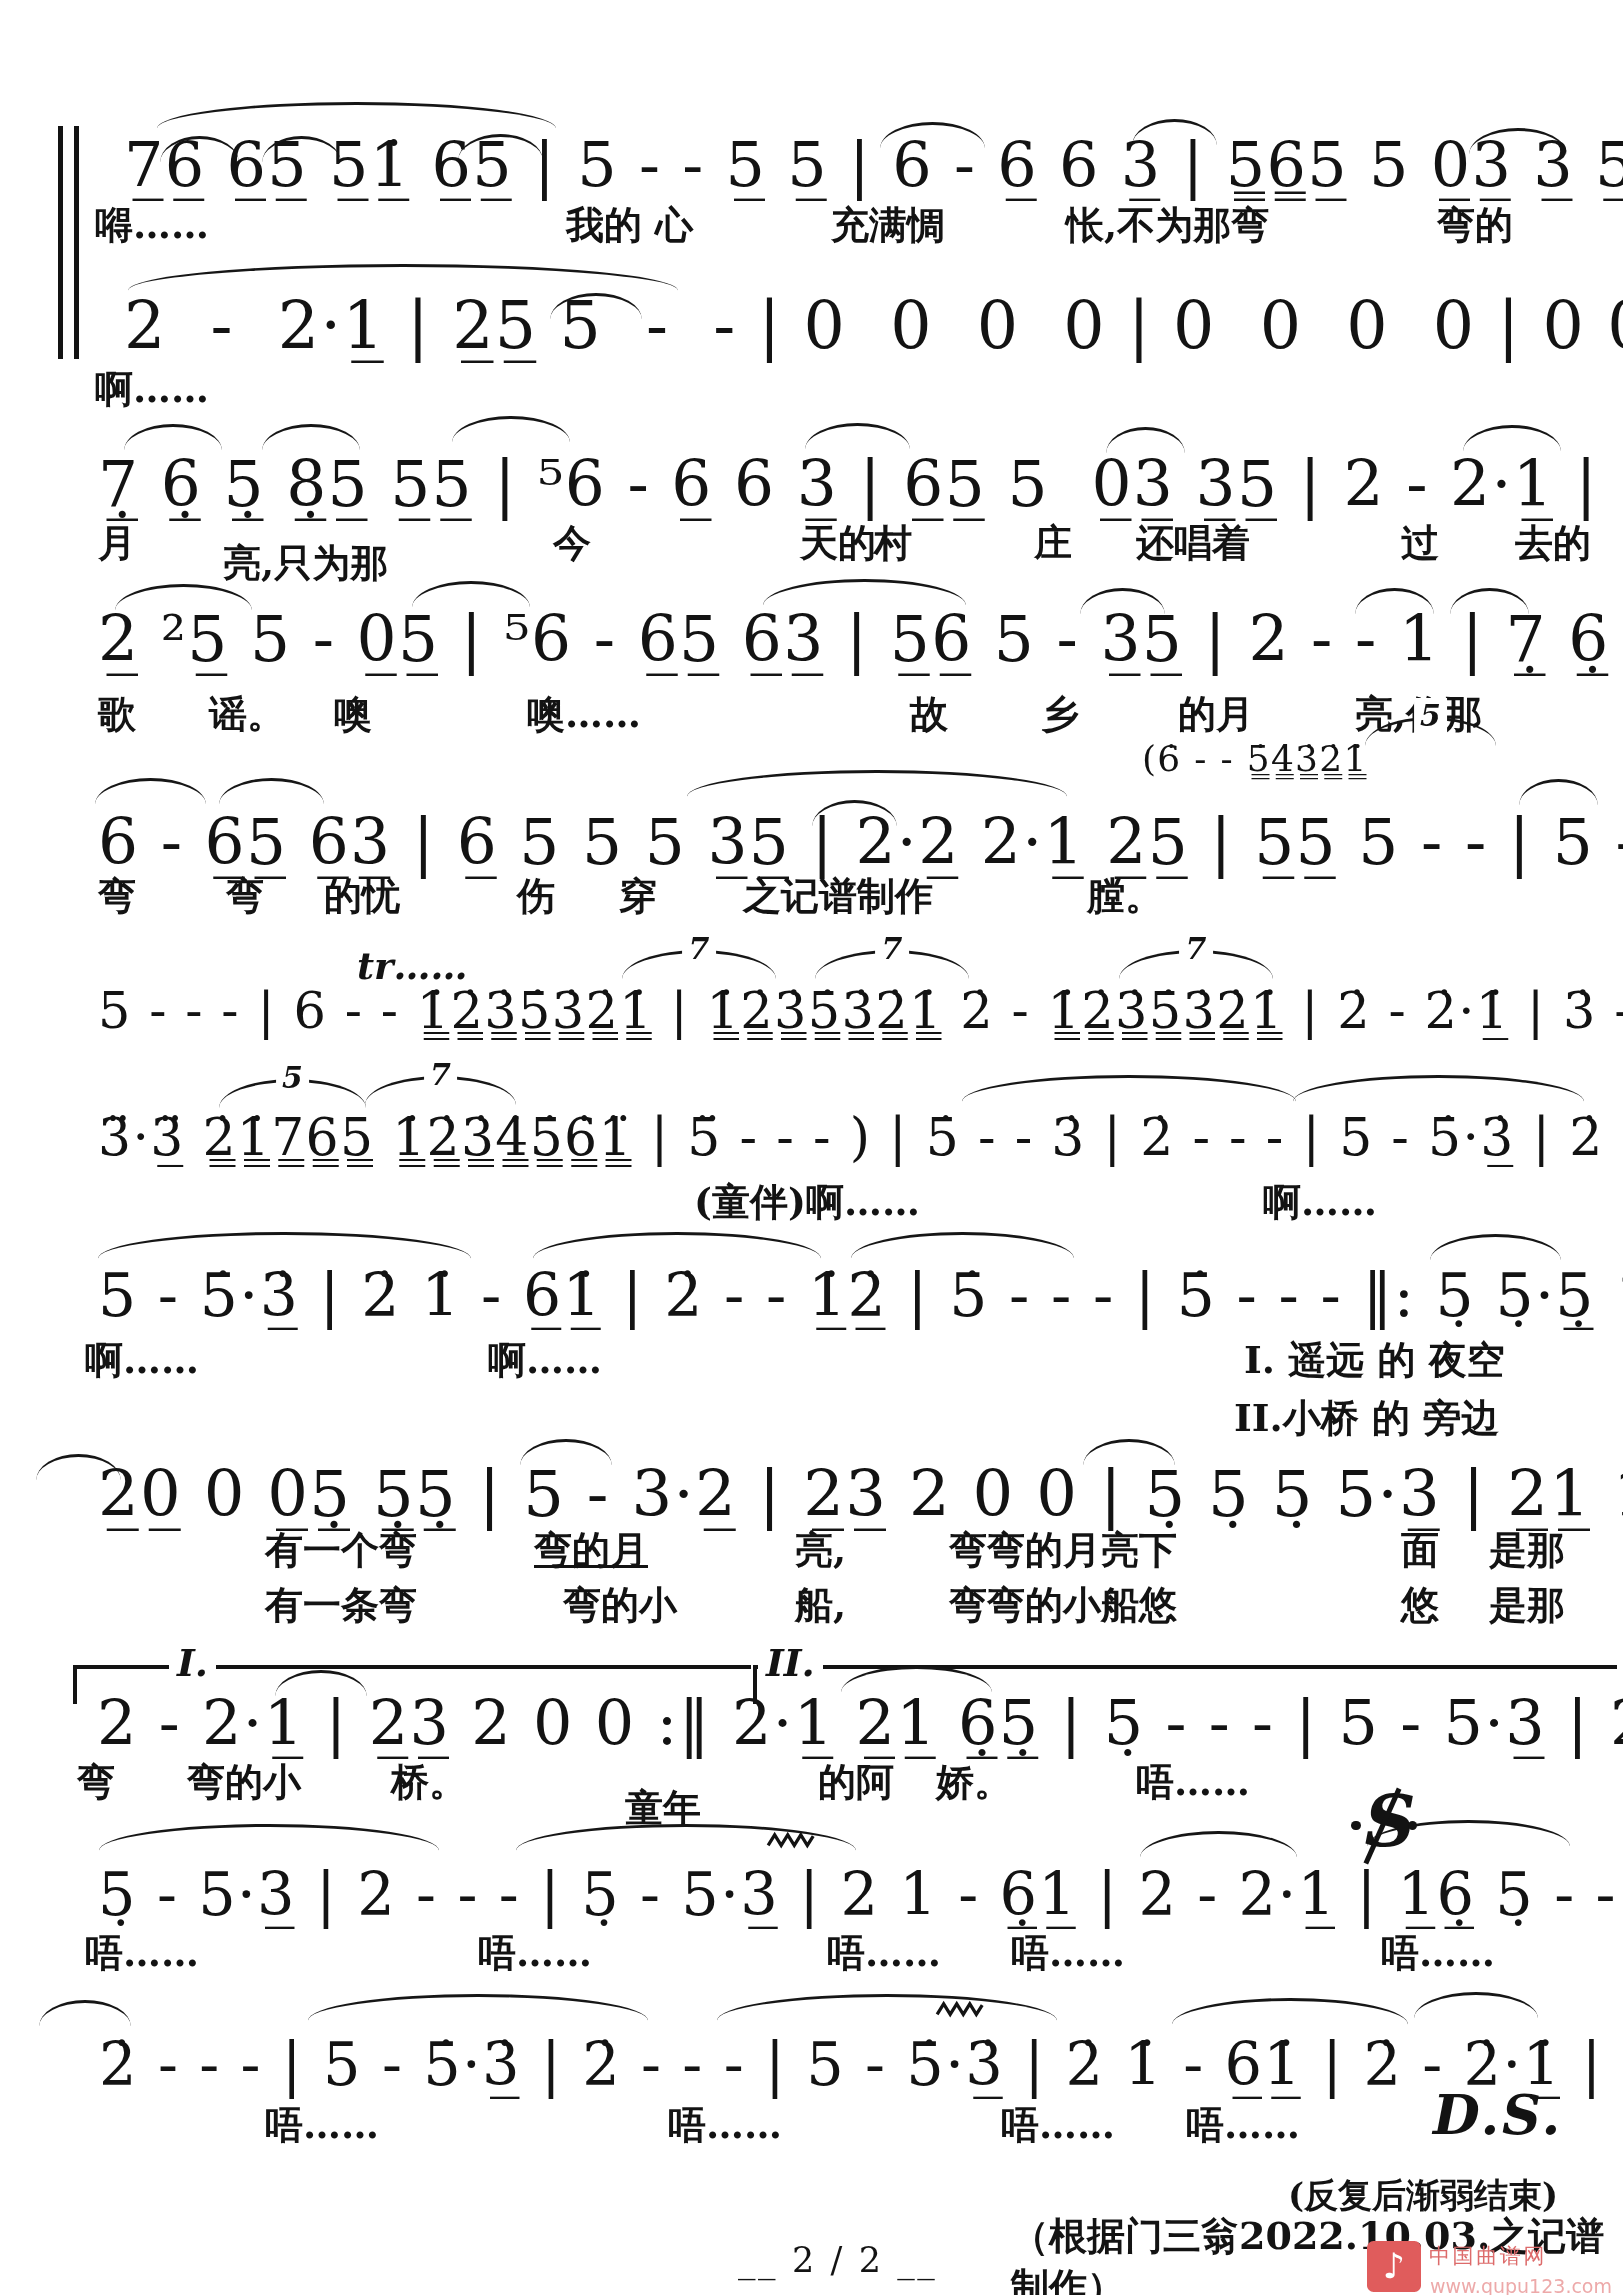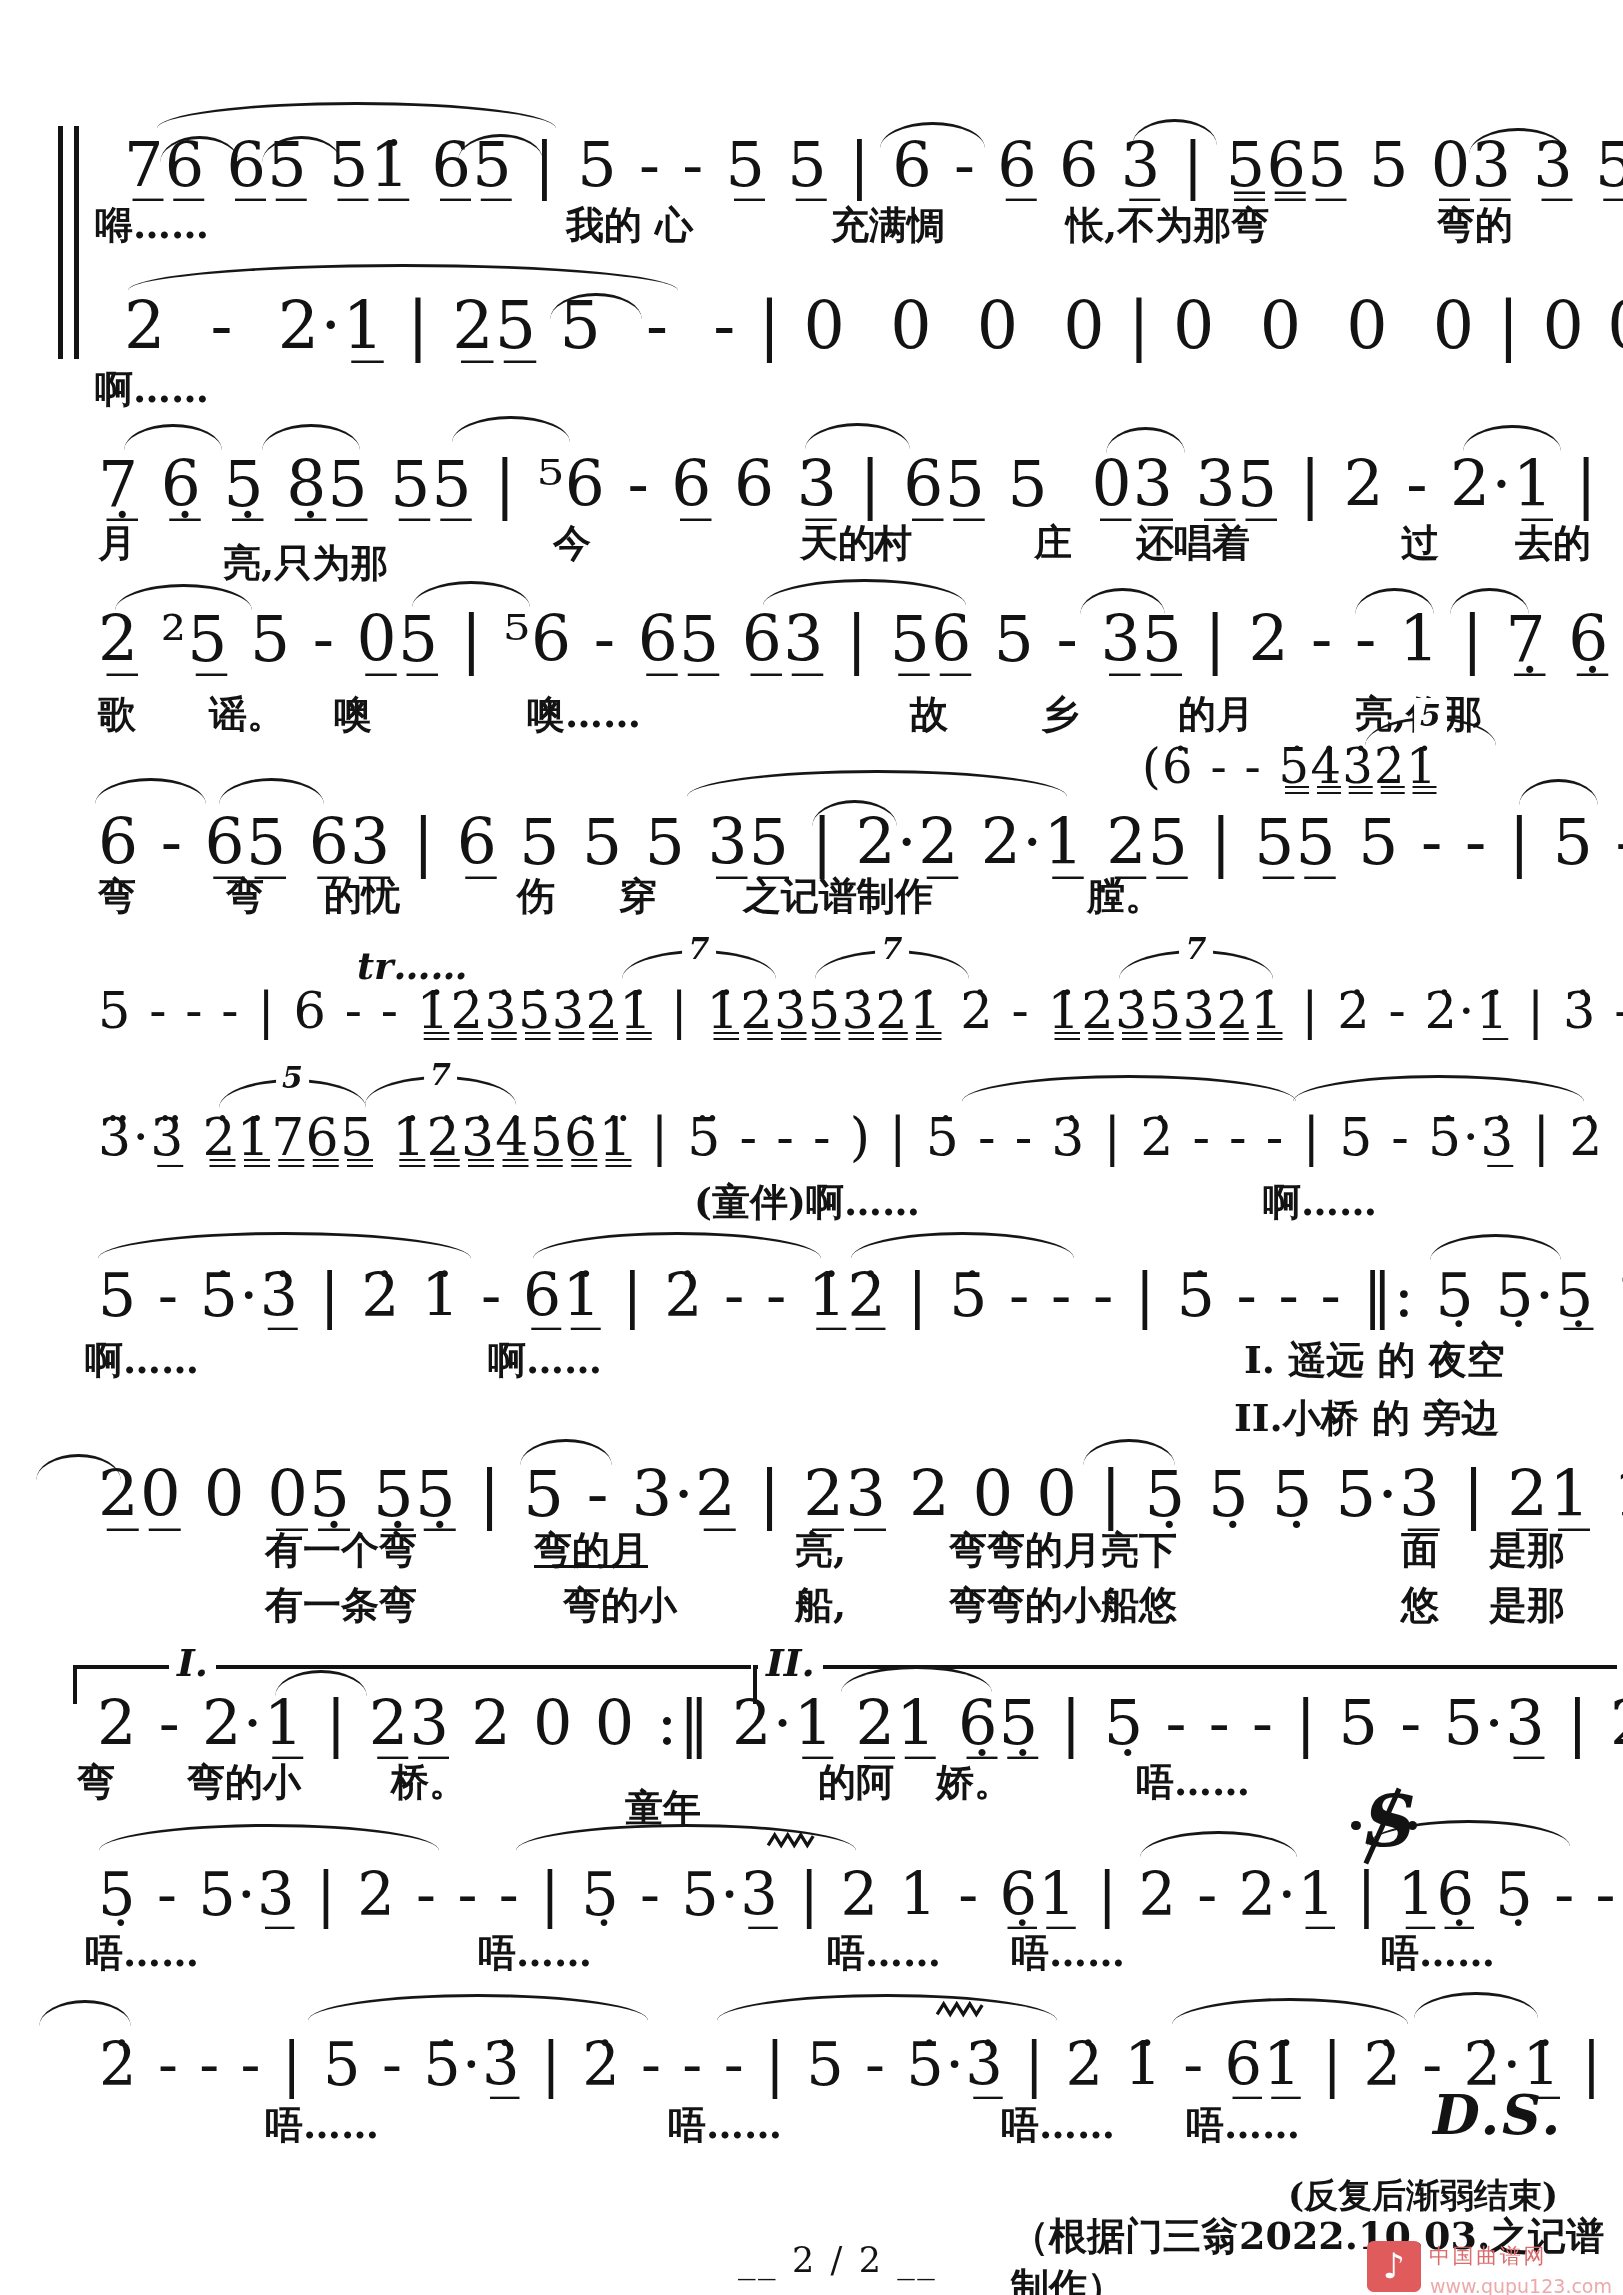--- a/index.html
+++ b/index.html
@@ -9,21 +9,21 @@
   .noterow{position:absolute;white-space:pre;font-weight:500;letter-spacing:1.3px;}
   .lyric{position:absolute;font-size:38px;font-weight:700;white-space:pre;
          font-family:"DejaVu Serif","Liberation Serif",serif;}
   .arc{position:absolute;height:23.6px;border-top:3.9px solid #161616;
        border-radius:50% 50% 0 0 / 100% 100% 0 0;}
   .tuplet{position:absolute;height:26px;border-top:3.3px solid #161616;
           border-radius:50% 50% 0 0 / 100% 100% 0 0;}
   .tlabel{position:absolute;top:-22px;left:50%;transform:translateX(-50%);
           font-size:30px;font-weight:700;font-style:italic;background:#fff;padding:0 6.5px;}
   .orn{position:absolute;font-size:37px;font-weight:700;font-style:italic;}
-  .cue{position:absolute;font-size:48px;letter-spacing:1.3px;white-space:pre;}
+  .cue{position:absolute;font-size:36px;letter-spacing:1.3px;white-space:pre;}
   .volta{position:absolute;height:35px;border-top:4.6px solid #131313;border-left:4.6px solid #131313;}
   .vlabel{position:absolute;font-size:38px;font-weight:700;font-style:italic;background:#fff;padding:0 7.9px;}
   .ds{position:absolute;font-size:54px;font-weight:700;font-style:italic;letter-spacing:2.6px;}
   .dsnote{position:absolute;font-size:34px;font-weight:700;}
   .pagenum{position:absolute;font-size:35px;letter-spacing:2.6px;}
   .credit{position:absolute;font-size:38px;font-weight:700;}
   .brace{position:absolute;left:58px;top:126px;height:233px;width:10.5px;
          border-left:5.2px solid #131313;border-right:5.2px solid #131313;}
   .segno{position:absolute;width:58px;height:76px;}
   .segno .s{position:absolute;left:10.5px;top:-3.9px;font-size:71px;line-height:71px;

